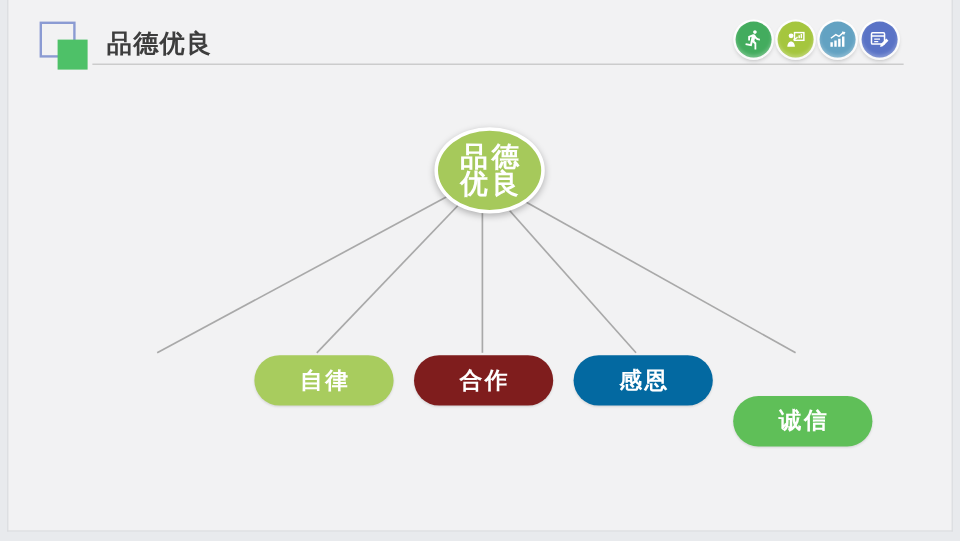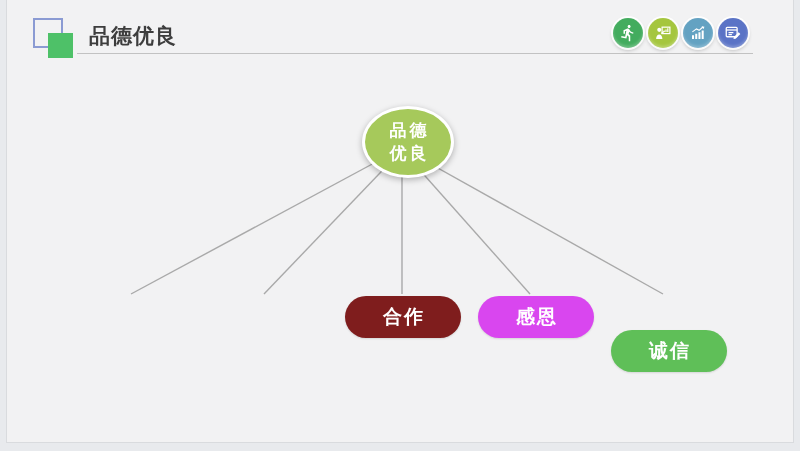--- a/index.html
+++ b/index.html
@@ -21,21 +21,21 @@
     box-shadow:0 0 0 2px rgba(255,255,255,.9),0 2px 4px rgba(0,0,0,.3),
       inset 0 -2px 3px rgba(255,255,255,.25);}
   .circle-btn svg{width:18px;height:18px;display:block;}
   
   .connectors{position:absolute;left:0;top:0;width:788px;height:443px;
     pointer-events:none;}
   .root-node{position:absolute;left:355px;top:106px;width:92px;height:72px;
     border-radius:50%;border:3px solid #fff;box-sizing:border-box;
     box-shadow:0 2px 6px rgba(0,0,0,.28);display:flex;flex-direction:column;
     align-items:center;justify-content:center;color:#fff;font-weight:bold;
-    font-size:17px;line-height:23px;letter-spacing:3px;text-indent:3px;}
+    font-size:23px;line-height:23px;letter-spacing:3px;text-indent:3px;}
   .pill{position:absolute;top:296px;width:116px;height:42px;border-radius:21px;
     display:flex;align-items:center;justify-content:center;color:#fff;
     font-weight:bold;font-size:19px;letter-spacing:2px;text-indent:2px;
     box-shadow:0 1px 2px rgba(0,0,0,.12);}
   .pill.p0{left:72px}.pill.p1{left:205px}.pill.p2{left:338px}
   .pill.p3{left:471px}.pill.p4{left:604px}
 </style>
 </head>
 <body>
 
@@ -89,17 +89,18 @@
       <line x1="395" y1="150" x2="395" y2="294" stroke-width="1.4" stroke="#a9a9a9"></line>
       <line x1="395" y1="150" x2="523" y2="294" stroke-width="1.4" stroke="#a9a9a9"></line>
       <line x1="395" y1="148" x2="656" y2="294" stroke-width="1.4" stroke="#a9a9a9"></line>
     </svg>
 
     <div class="root-node" style="background: rgb(166, 201, 91);">
       <div>品德</div>
       <div>优良</div>
     </div>
 
+    <div class="pill p1" style="background: rgb(168, 204, 94);">自律</div>
     <div class="pill p2" style="background: #7f1d1d;">合作</div>
-    <div class="pill p3" style="background: #d946ef;">感恩</div>
+    <div class="pill p3" style="background: #0369a1;">感恩</div>
     <div class="pill p4" style="background: rgb(95, 191, 88); margin-top: 34px;">诚信</div>
   </div>
 </div>
 
 </body></html>

